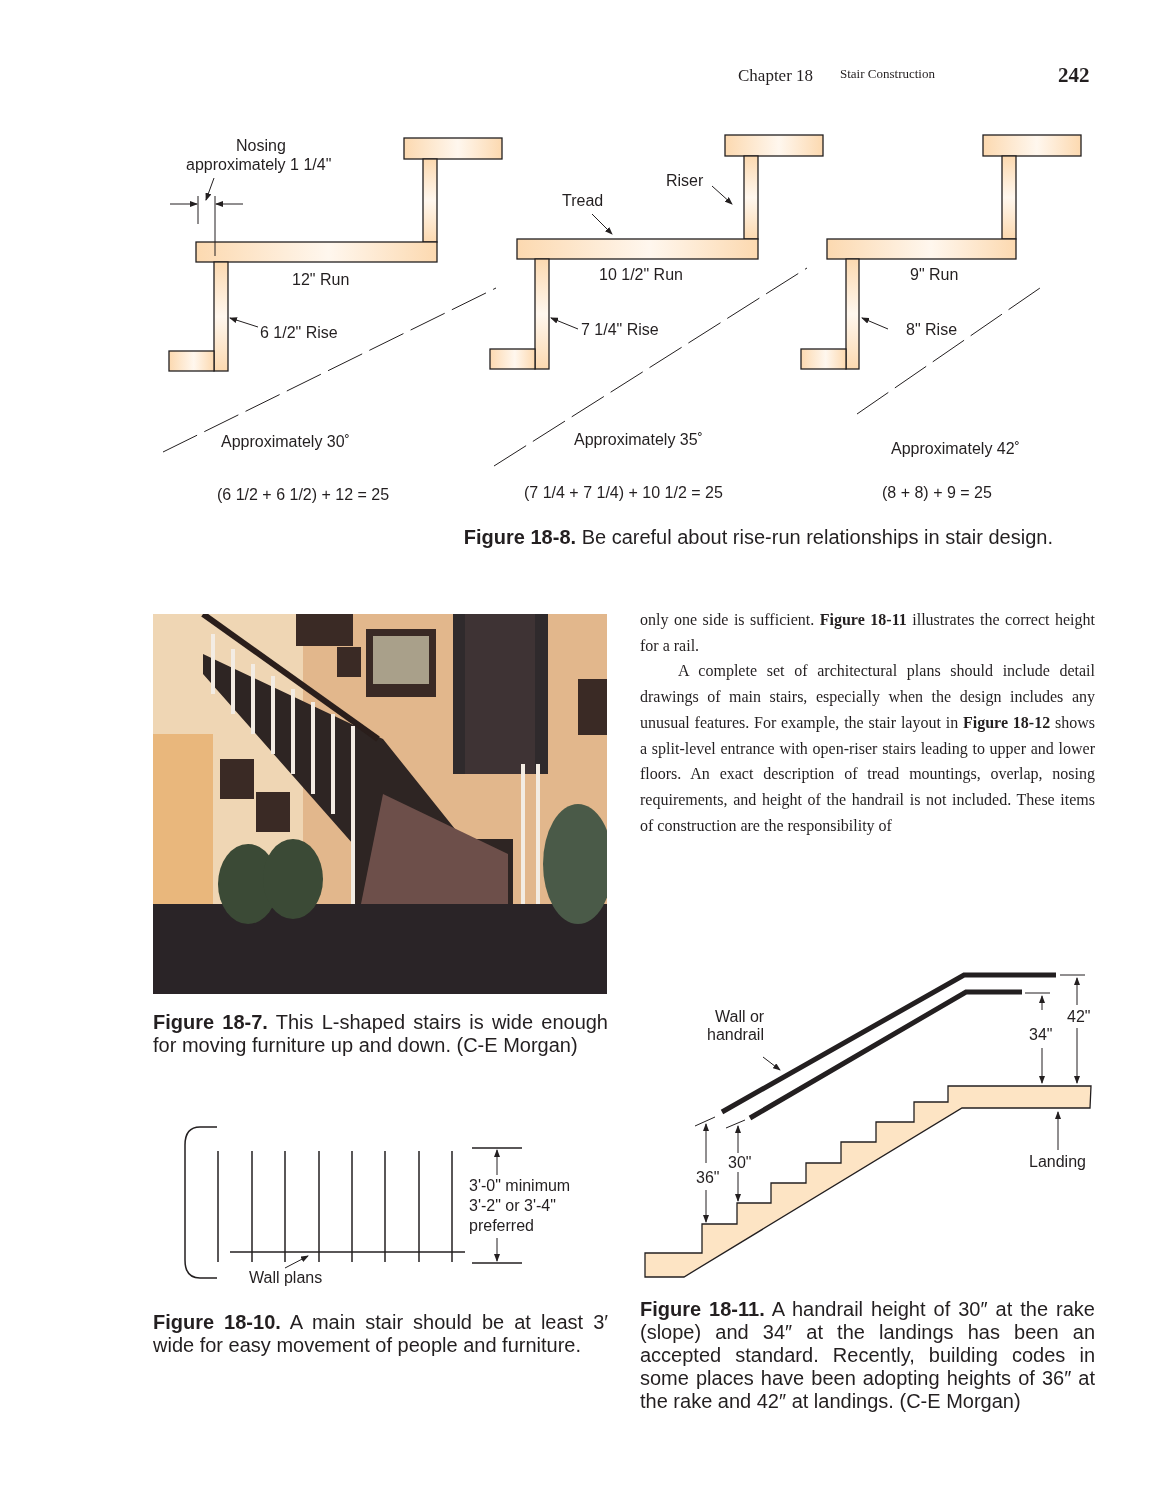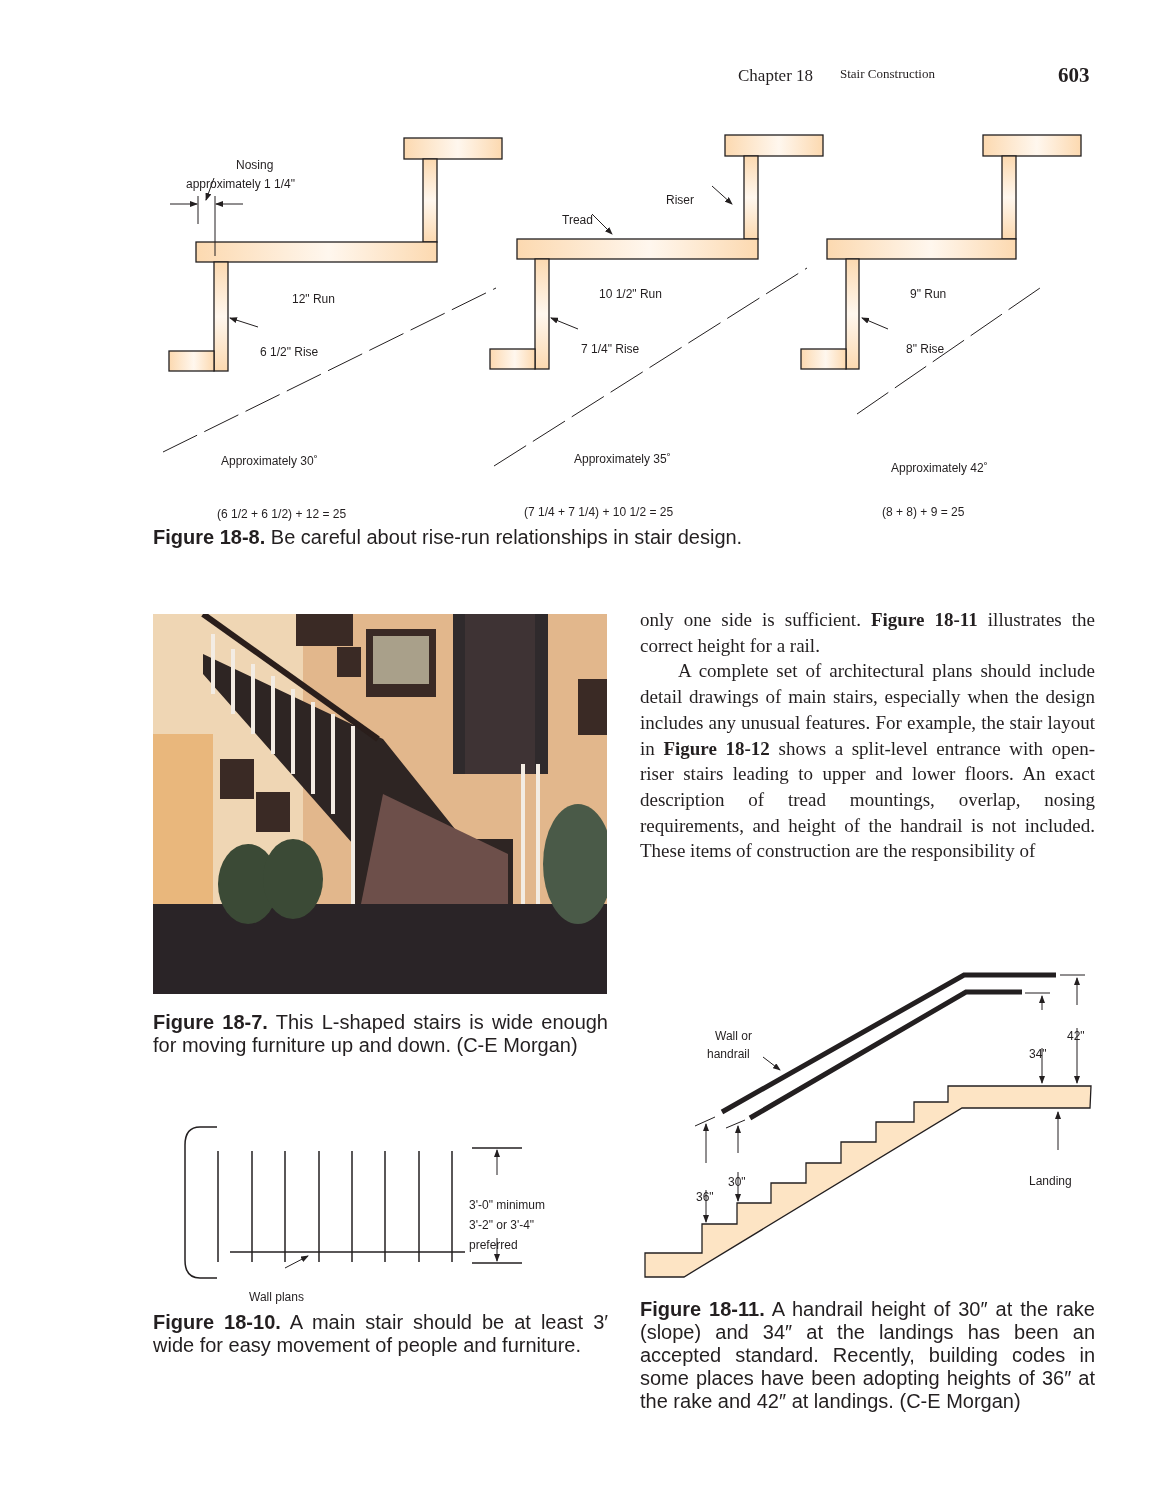--- a/index.html
+++ b/index.html
@@ -1,37 +1,37 @@
 <!DOCTYPE html>
 <html><head>
 <meta charset="utf-8">
 <style>
   html, body { margin:0; padding:0; background:#fff; }
   body { width:1156px; height:1497px; position:relative; overflow:hidden; color:#231f20; }
   .sans { font-family:"Liberation Sans", sans-serif; }
   .serif { font-family:"Liberation Serif", serif; }
-  .abs { position:absolute; }
+  .abs { position:absolute;text-align:right; }
   .hdr-chap { left:738px; top:66px; font-size:17px; }
   .hdr-title { left:840px; top:66px; font-size:13px; }
   .hdr-page { left:1058px; top:63px; font-size:21px; font-weight:bold; }
-  .lbl { font-size:12px; white-space:nowrap;margin-top:21px; }
+  .lbl { font-size:16px; white-space:nowrap; }
   .cap { font-size:20px; line-height:23px; }
   .cap b { font-weight:bold; }
-  .body-text { left:640px; top:607px; width:455px; font-size:19px; line-height:25.7px; text-align:justify; }
+  .body-text { left:640px; top:607px; width:455px; font-size:16px; line-height:25.7px; text-align:justify; }
   .body-text p { margin:0; }
   .body-text .indent { text-indent:38px; }
   .photo { left:153px; top:614px; width:454px; height:380px; overflow:hidden; }
   svg { position:absolute; overflow:visible; }
 </style>
 </head>
 <body>
 
 <div class="abs serif hdr-chap">Chapter 18</div>
 <div class="abs serif hdr-title">Stair Construction</div>
-<div class="abs serif hdr-page">603</div>
+<div class="abs serif hdr-page">242</div>
 
 <div>
   <svg width="1156" height="520" style="left:0;top:0">
     <defs>
       <linearGradient id="wood" x1="0" x2="1" y1="0" y2="0">
         <stop offset="0" stop-color="#fcd9b0"></stop>
         <stop offset="0.55" stop-color="#fff7ee"></stop>
         <stop offset="1" stop-color="#fcd9b0"></stop>
       </linearGradient>
       <linearGradient id="woodv" x1="0" x2="0" y1="0" y2="1">

